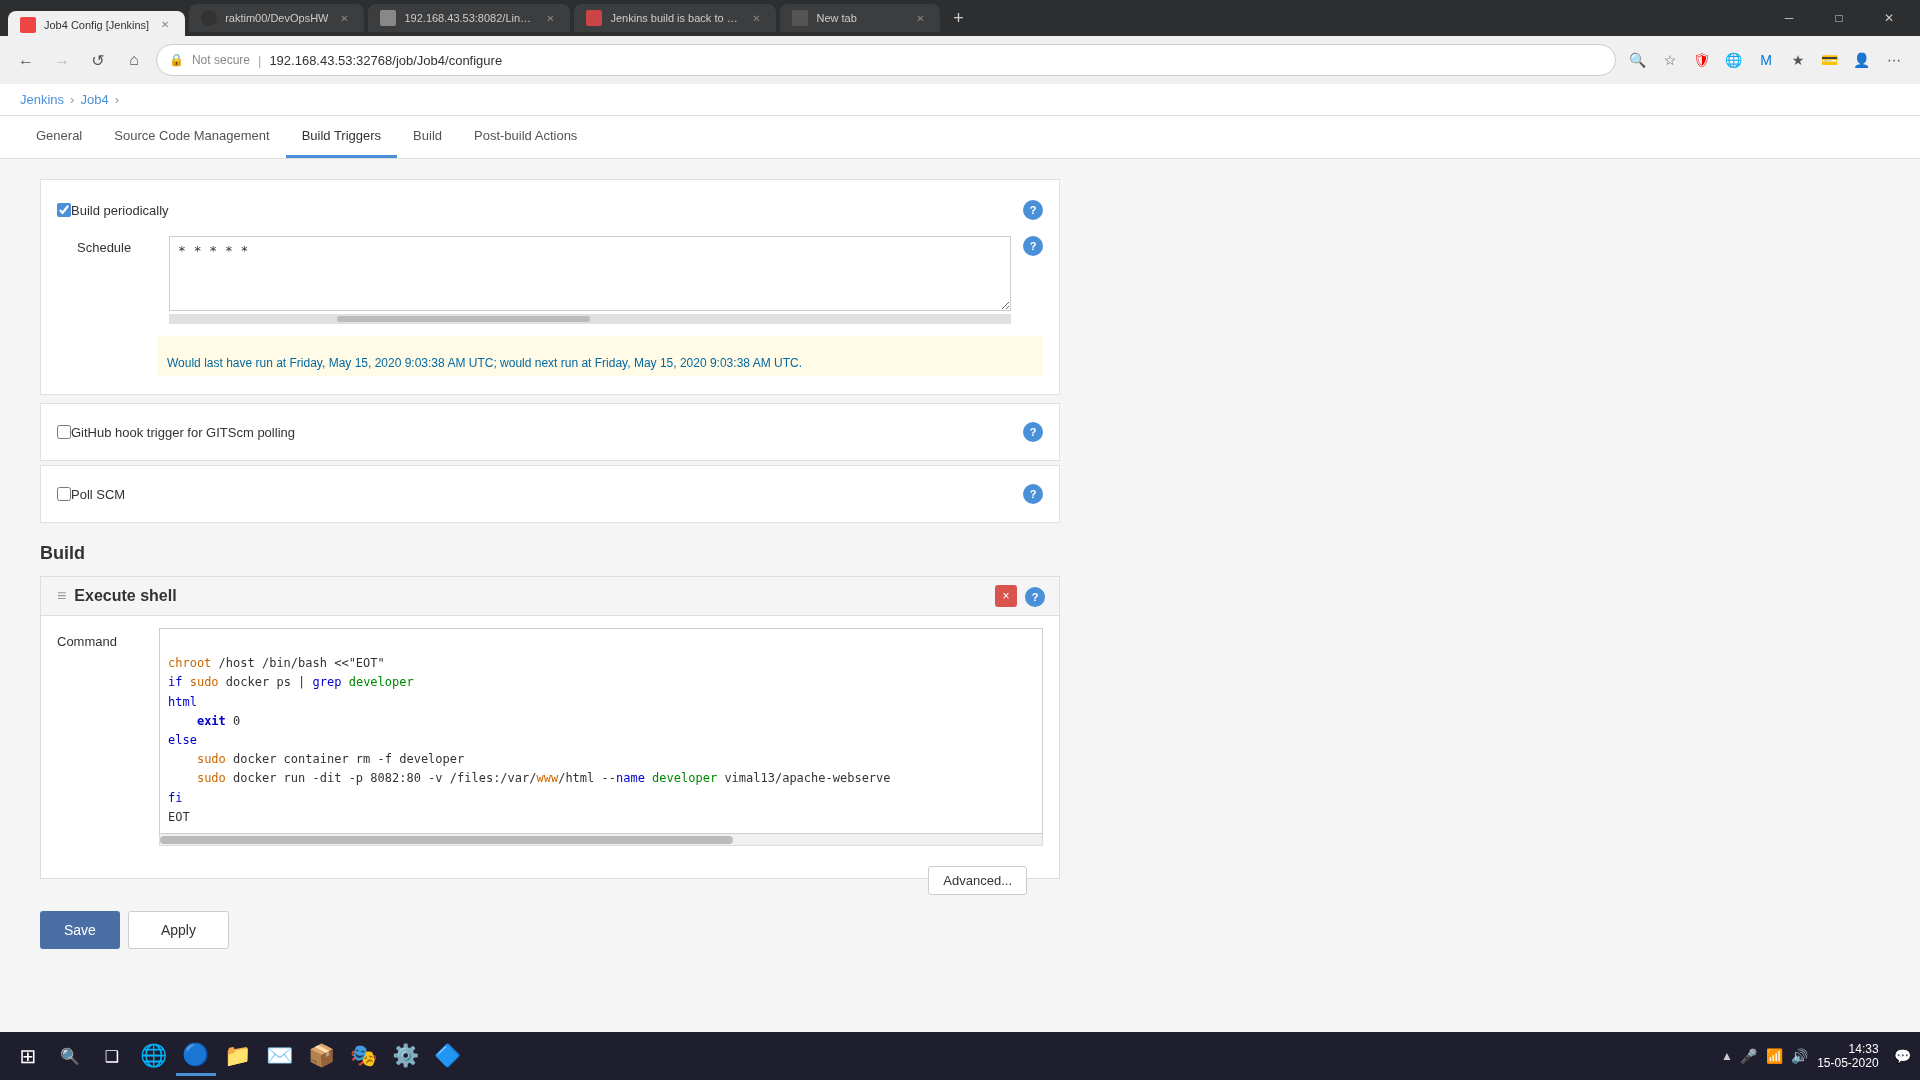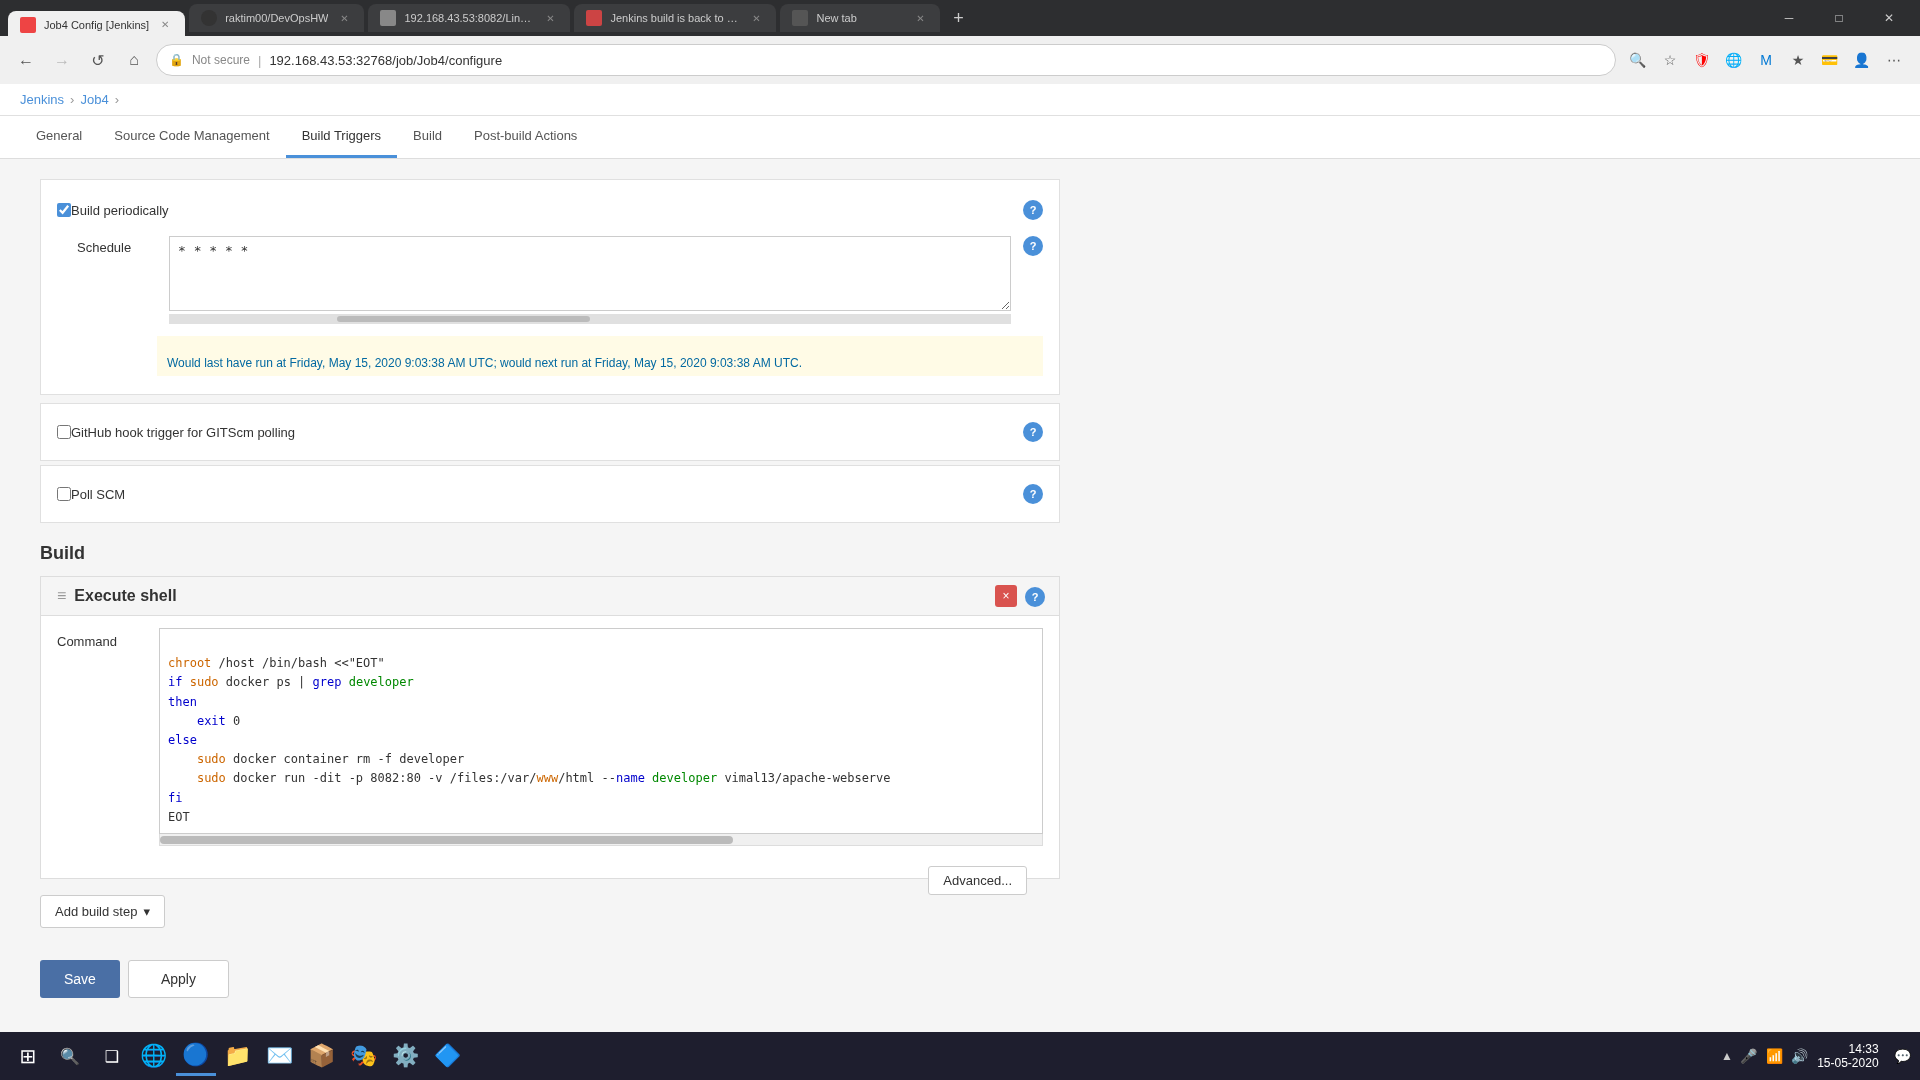--- a/index.html
+++ b/index.html
@@ -602,47 +602,41 @@
             <div class="help-icon" style="position:absolute;top:10px;right:14px;">?</div>
           </div>
 
           <div class="command-area">
             <div class="form-row">
               <span class="command-label">Command</span>
               <div style="flex:1;position:relative;">
                 <div style="border:1px solid #ccc;font-family:Consolas,monospace;font-size:12px;padding:6px 8px;min-height:120px;overflow:auto;white-space:pre;line-height:1.6;background:#fff;">
 <span style="color:#cc6600;">chroot</span> <span style="color:#333;">/host /bin/bash &lt;&lt;"EOT"</span>
 <span style="color:#0000cc;">if</span> <span style="color:#cc6600;">sudo</span> <span style="color:#333;">docker ps |</span> <span style="color:#0000cc;">grep</span> <span style="color:#008800;">developer</span>
-<span style="color:#0000cc;">then</span>
-    <span style="color:#0000cc;">exit</span> <span style="color:#333;">0</span>
+<span style="color:#0000cc;">html</span>
+    <span style="color:#0000cc;font-weight:bold;">exit</span> <span style="color:#333;">0</span>
 <span style="color:#0000cc;">else</span>
     <span style="color:#cc6600;">sudo</span> <span style="color:#333;">docker container rm -f developer</span>
     <span style="color:#cc6600;">sudo</span> <span style="color:#333;">docker run -dit -p 8082:80 -v /files:/var/</span><span style="color:#cc6600;">www</span><span style="color:#333;">/html --</span><span style="color:#0000cc;">name</span> <span style="color:#008800;">developer</span> <span style="color:#333;">vimal13/apache-webserve</span>
 <span style="color:#0000cc;">fi</span>
 <span style="color:#333;">EOT</span></div>
 
                 <div style="width:100%;height:12px;background:#f0f0f0;position:relative;overflow:hidden;border:1px solid #ddd;border-top:none;">
                   <div style="position:absolute;left:0;top:2px;width:65%;height:8px;background:#bbb;border-radius:4px;"></div>
                 </div>
               </div>
             </div>
 
 
             <div style="text-align:right;padding:4px 8px;">
               <button class="advanced-btn">Advanced...</button>
             </div>
           </div>
         </div>
 
-        <div style="margin-bottom:16px;">
-          <button class="add-build-step-btn">
-            <span>Add build step</span>
-            <span>▾</span>
-          </button>
-        </div>
 
         <div class="bottom-actions">
           <button class="btn-save">Save</button>
           <button class="btn-apply">Apply</button>
         </div>
 
       </div>
     </div>
   </div>
 

